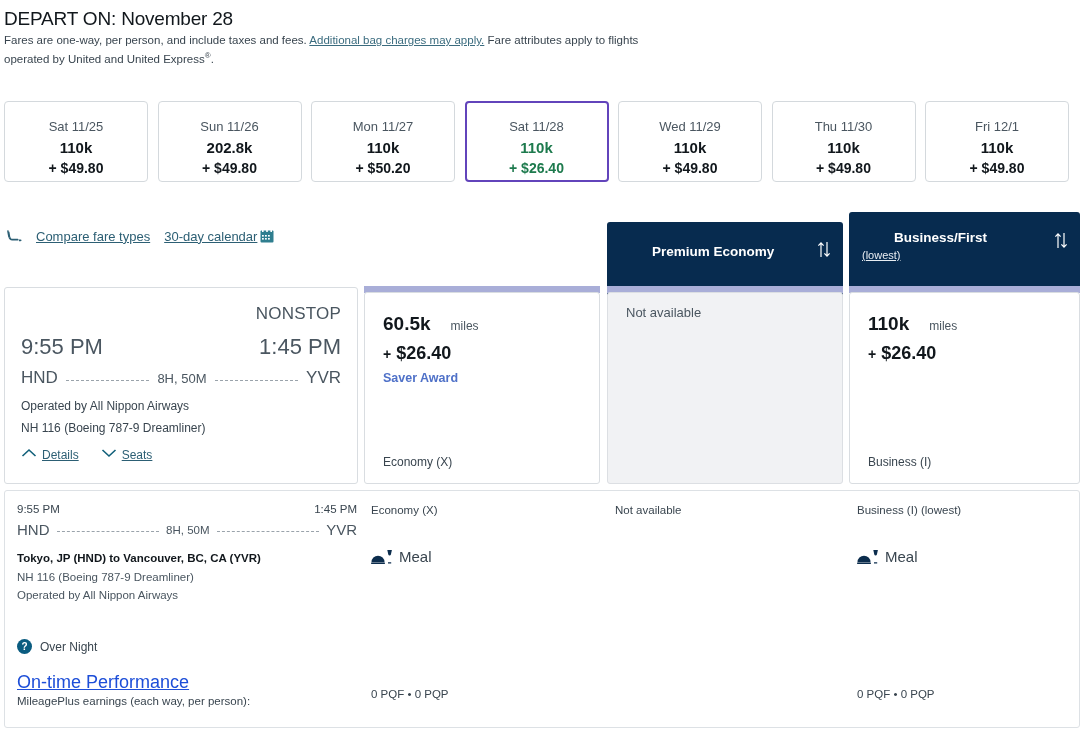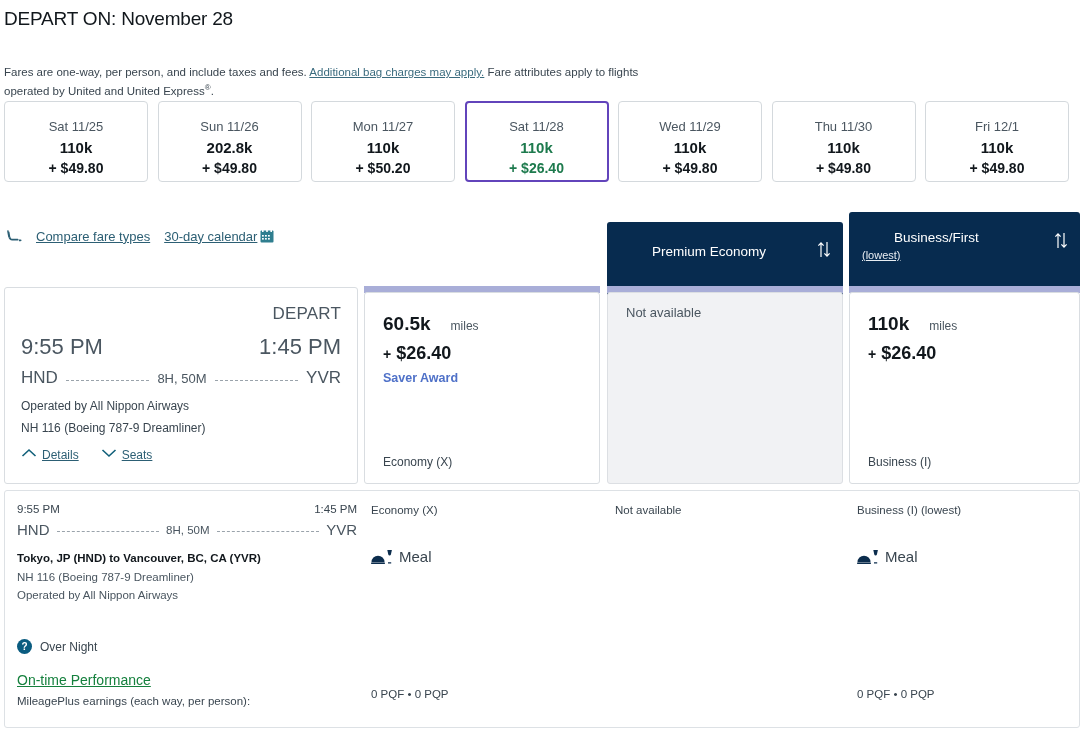--- a/index.html
+++ b/index.html
@@ -22,21 +22,21 @@
     font-weight: 700;
     letter-spacing: -0.2px;
     color: #11171c;
   }
   .depart-heading .lbl { font-weight: 400; }
   .depart-heading .dt { font-weight: 400; }
 
   
   .disclaimer {
     position: absolute;
-    left: 4px; top: 64px;
+    left: 4px; top: 32px;
     width: 680px;
     font-size: 11.5px;
     line-height: 16px;
     color: #39454f;
   }
   .disclaimer a {
     color: #3a6b7e;
     text-decoration: underline;
   }
   .sup { font-size: 8px; vertical-align: super; }
@@ -113,21 +113,21 @@
     position: absolute;
     background: #072b4f;
     border-radius: 3px 3px 0 0;
     color: #fff;
     cursor: pointer;
   }
   .fare-col-head .title {
     position: absolute;
     left: 13px;
     font-size: 13.5px;
-    font-weight: 400;
+    font-weight: 700;
     padding-left: 32px;
   }
   .fare-col-head .sub {
     position: absolute;
     left: 13px;
     font-size: 11px;
     text-decoration: underline;
     color: #e8edf2;
   }
   .sort-icon {
@@ -361,22 +361,22 @@
     font-size: 10px;
     font-weight: 700;
     display: flex;
     align-items: center;
     justify-content: center;
     cursor: pointer;
   }
   .otp-link {
     position: absolute;
     left: 12px; top: 181px;
-    font-size: 14px;
-    color: #15803d;
+    font-size: 18px;
+    color: #1d4ed8;
     text-decoration: underline;
     cursor: pointer;
   }
   .earn-label {
     position: absolute;
     left: 12px; top: 204px;
     font-size: 11.5px;
     color: #39454f;
   }
 
@@ -508,21 +508,21 @@
       </svg>
     </span>
   </div>
 </div>
 
 <div class="lav-bar" id="lav-econ"></div>
 <div class="lav-bar" id="lav-peco"></div>
 <div class="lav-bar" id="lav-bizf"></div>
 
 <div class="flight-card">
-  <div class="nonstop">DEPART</div>
+  <div class="nonstop">NONSTOP</div>
   <div class="times">
     <span>9:55 PM</span>
     <span>1:45 PM</span>
   </div>
   <div class="route">
     <span class="code">HND</span>
     <span class="dash"></span>
     <span class="dur">8H, 50M</span>
     <span class="dash"></span>
     <span class="code">YVR</span>

